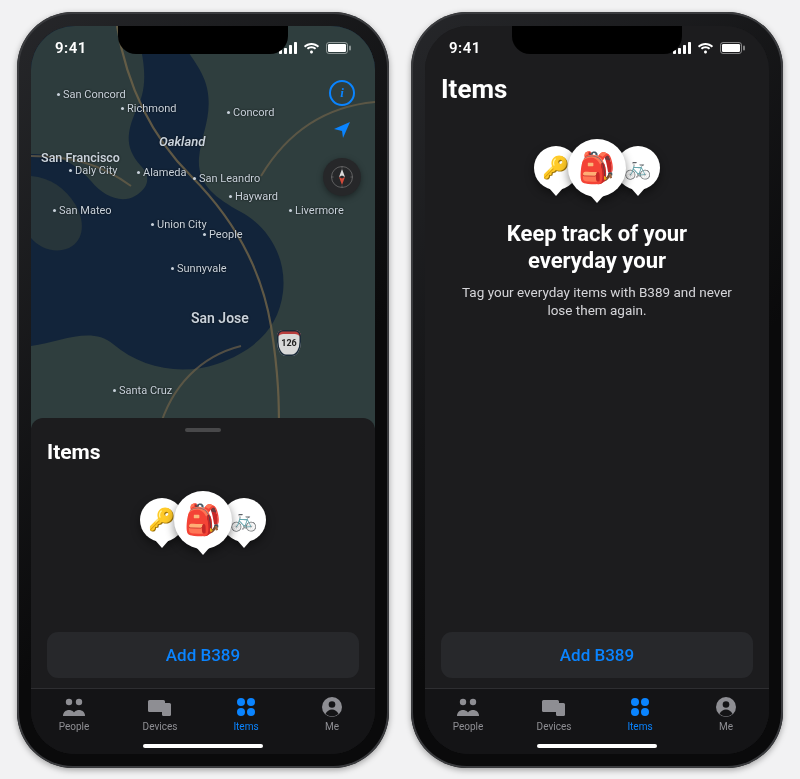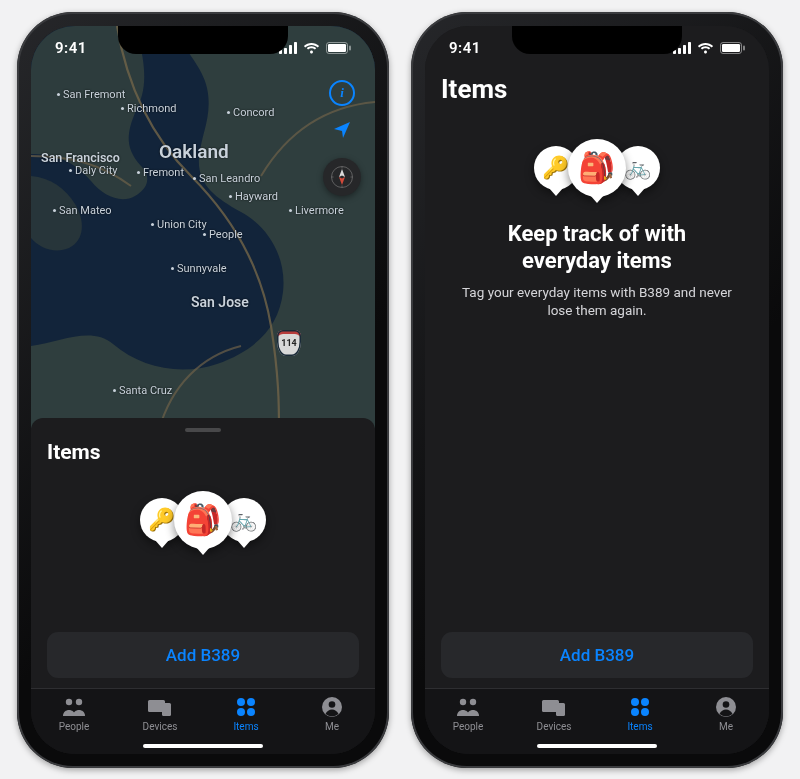--- a/index.html
+++ b/index.html
@@ -332,38 +332,38 @@
           <path fill="#2d3c3d" d="M0 0 H105 C112 30 118 55 108 78 C96 104 92 120 110 140 C120 150 118 162 104 170 C90 178 72 170 60 155 C40 132 20 128 0 128 Z"></path>
           <path fill="#2f3e3e" d="M140 0 H344 V404 H0 V320 C30 316 60 300 82 318 C110 342 150 350 186 338 C226 324 248 300 252 266 C256 230 236 200 210 186 C184 172 166 158 168 132 C170 108 182 90 176 62 C172 42 154 24 140 0 Z"></path>
           <path fill="#27353a" d="M0 150 C20 152 34 162 44 178 C54 194 54 214 38 222 C24 228 8 222 0 212 Z"></path>
 
           <path d="M86 0 C96 60 120 110 160 150 C200 190 230 240 240 300 C248 350 248 380 248 404" stroke="#6d6148" stroke-width="2.2" fill="none" opacity="0.85"></path>
           <path d="M0 130 C40 130 70 138 100 160" stroke="#6d6148" stroke-width="2" fill="none" opacity="0.7"></path>
           <path d="M344 76 C300 80 260 100 230 150" stroke="#6d6148" stroke-width="2" fill="none" opacity="0.7"></path>
           <path d="M128 404 C140 360 170 330 210 320" stroke="#6d6148" stroke-width="2" fill="none" opacity="0.7"></path>
         </svg>
 
-        <div class="map-label map-dot" style="left:26px; top:62px;">San Fremont</div>
+        <div class="map-label map-dot" style="left:26px; top:62px;">San Concord</div>
         <div class="map-label map-dot" style="left:90px; top:76px;">Richmond</div>
         <div class="map-label map-dot" style="left:196px; top:80px;">Concord</div>
         <div class="map-label" style="left:10px; top:124px; font-weight:600; font-size:12.5px;">San Francisco</div>
-        <div class="map-label" style="left:128px; top:114px; font-weight:600; font-size:19px;">Oakland</div>
+        <div class="map-label" style="left:128px; top:108px; font-weight:600; font-size:13px;font-style:italic;">Oakland</div>
         <div class="map-label map-dot" style="left:38px; top:138px;">Daly City</div>
-        <div class="map-label map-dot" style="left:106px; top:140px;">Fremont</div>
+        <div class="map-label map-dot" style="left:106px; top:140px;">Alameda</div>
         <div class="map-label map-dot" style="left:162px; top:146px;">San Leandro</div>
         <div class="map-label map-dot" style="left:198px; top:164px;">Hayward</div>
         <div class="map-label map-dot" style="left:22px; top:178px;">San Mateo</div>
         <div class="map-label map-dot" style="left:120px; top:192px;">Union City</div>
         <div class="map-label map-dot" style="left:172px; top:202px;">People</div>
         <div class="map-label map-dot" style="left:258px; top:178px;">Livermore</div>
         <div class="map-label map-dot" style="left:140px; top:236px;">Sunnyvale</div>
-        <div class="map-label" style="left:160px; top:268px; font-weight:600; font-size:14px;">San Jose</div>
+        <div class="map-label" style="left:160px; top:284px; font-weight:600; font-size:14px;">San Jose</div>
         <div class="map-label map-dot" style="left:82px; top:358px;">Santa Cruz</div>
 
-        <div class="highway-badge" style="left:246px; top:304px;">114</div>
+        <div class="highway-badge" style="left:246px; top:304px;">126</div>
 
         <div class="map-controls">
           <div class="info-btn">i</div>
           <div class="locate-btn">
             <svg width="20" height="20" viewBox="0 0 20 20">
                 <path fill="#0a84ff" d="M2 9 L18 2 L11 18 L10 11 Z"></path>
               </svg>
           </div>
           <div class="compass-btn">
             <svg width="24" height="24" viewBox="0 0 24 24">
@@ -490,22 +490,22 @@
             </div>
           <div class="pin center">
               <span>🎒</span>
             </div>
           <div class="pin side">
               <span>🚲</span>
             </div>
         </div>
 
         <div class="onboard-headline">
-          <span>Keep track of with</span><br>
-          <span>everyday items</span>
+          <span>Keep track of your</span><br>
+          <span>everyday your</span>
         </div>
         <div class="onboard-sub">Tag your everyday items with B389 and never lose them again.</div>
 
         <div class="sheet-spacer"></div>
         <div class="add-btn">Add B389</div>
       </div>
 
       <div class="tabbar">
         <div class="tab">
           <div class="tab-icon">

